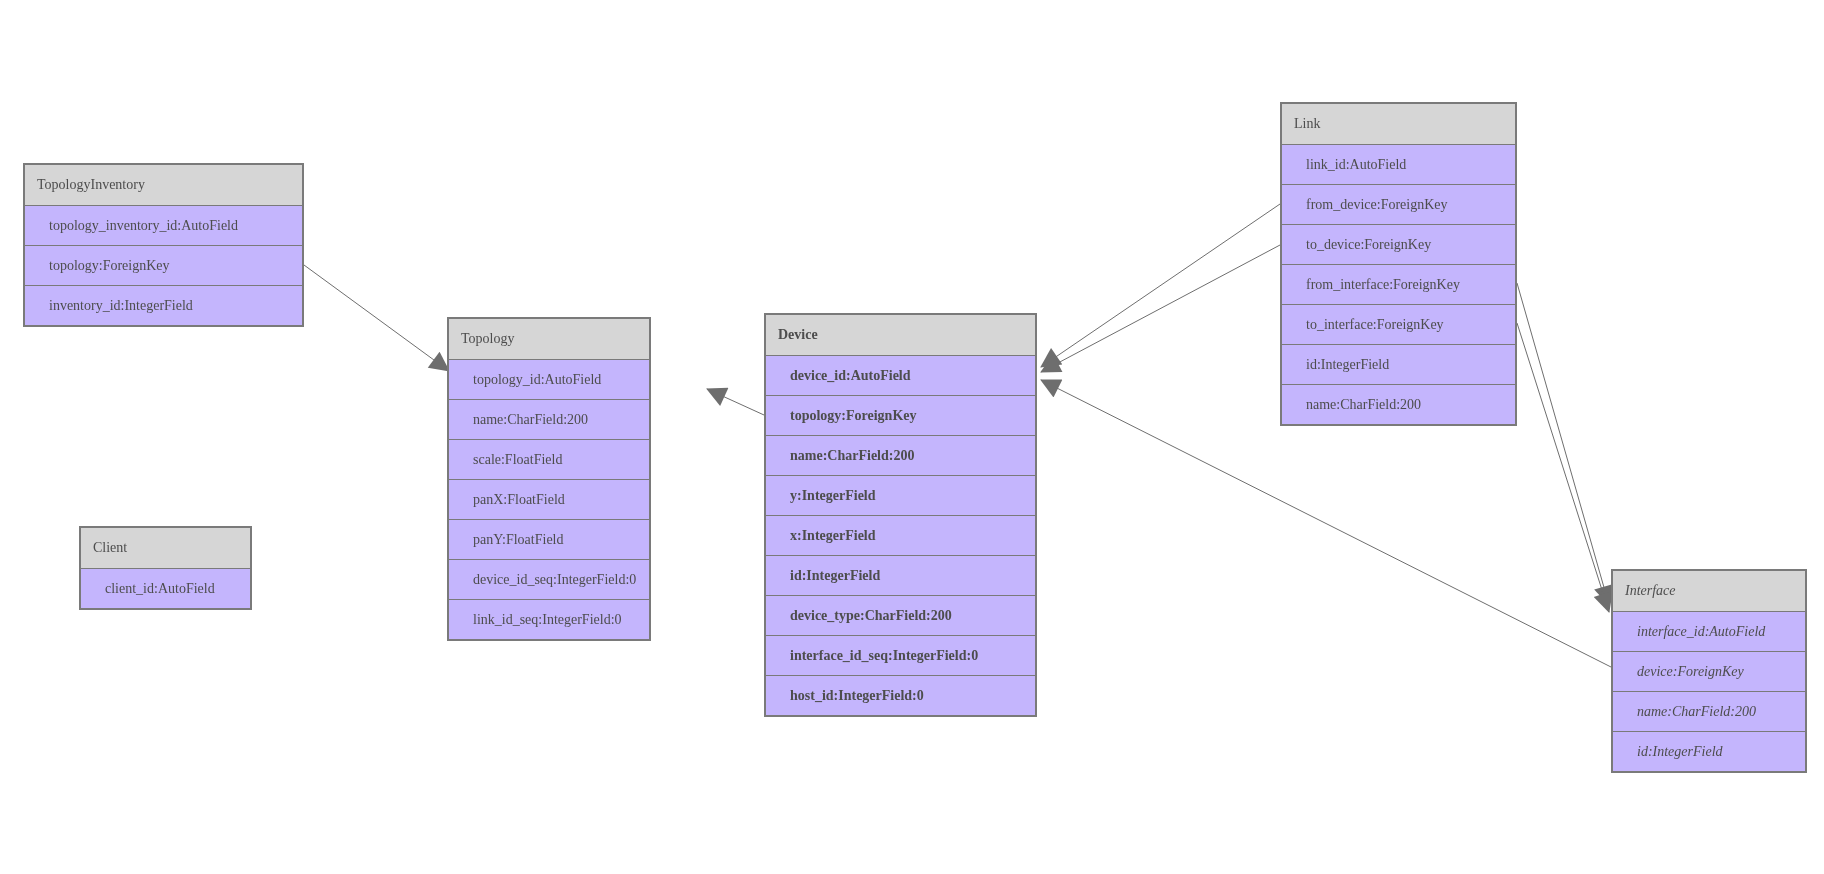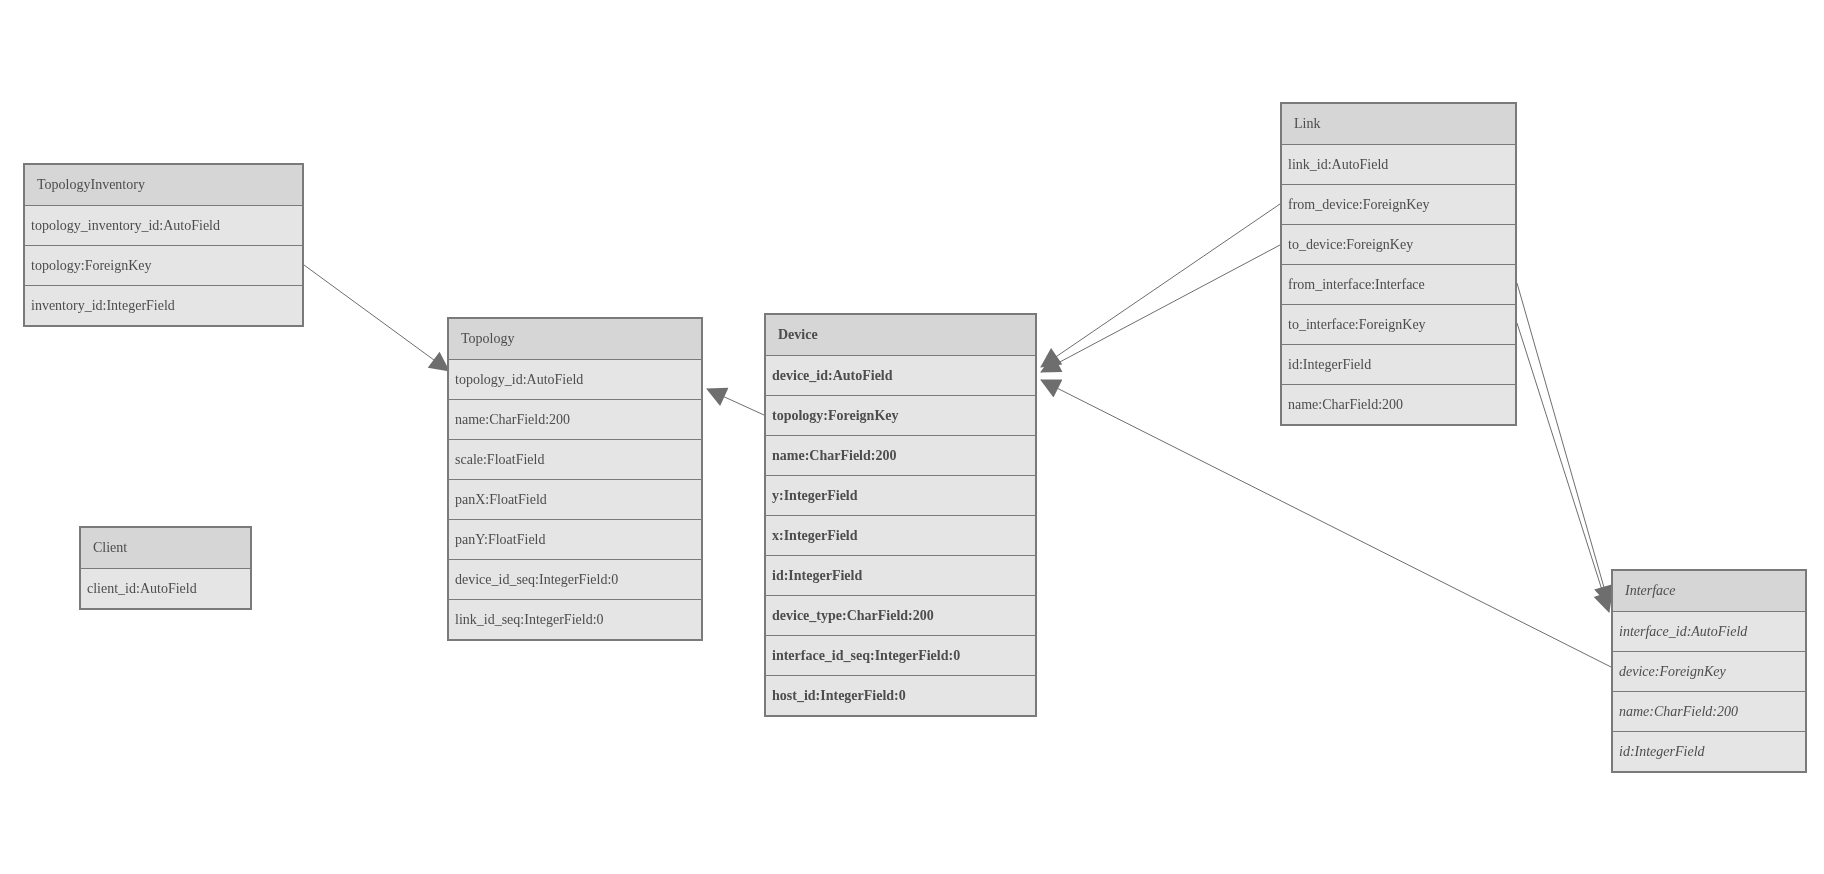--- a/index.html
+++ b/index.html
@@ -34,23 +34,23 @@
     height: 40px;
     line-height: 40px;
     padding: 0 12px;
     background: #d6d6d6;
     white-space: nowrap;
     overflow: hidden;
   }
   .entity-row {
     height: 39px;
     line-height: 39px;
-    padding: 0 6px;
+    padding: 0 24px;
     border-top: 1px solid #7a7a7a;
-    background: #e5e5e5;
+    background: #c4b5fd;
     white-space: nowrap;
     overflow: hidden;
   }
 </style>
 </head>
 <body>
 
 <div id="canvas">
   <svg id="lines" xmlns="http://www.w3.org/2000/svg">
     <defs>
@@ -66,21 +66,21 @@
       <line x1="1517" y1="283" x2="1609" y2="605" stroke="#6e6e6e" stroke-width="1" marker-end="url(#arrow)"></line>
       <line x1="1517" y1="323" x2="1609" y2="612" stroke="#6e6e6e" stroke-width="1" marker-end="url(#arrow)"></line>
     </svg>
 
 <div class="entity" style="left: 23px; top: 163px; width: 281px;">
       <div class="entity-header">TopologyInventory</div>
       <div class="entity-row">topology_inventory_id:AutoField</div>
       <div class="entity-row">topology:ForeignKey</div>
       <div class="entity-row">inventory_id:IntegerField</div>
     </div>
-    <div class="entity" style="left: 447px; top: 317px; width: 256px;">
+    <div class="entity" style="left: 447px; top: 317px; width: 204px;">
       <div class="entity-header">Topology</div>
       <div class="entity-row">topology_id:AutoField</div>
       <div class="entity-row">name:CharField:200</div>
       <div class="entity-row">scale:FloatField</div>
       <div class="entity-row">panX:FloatField</div>
       <div class="entity-row">panY:FloatField</div>
       <div class="entity-row">device_id_seq:IntegerField:0</div>
       <div class="entity-row">link_id_seq:IntegerField:0</div>
     </div>
     <div class="entity" style="left: 79px; top: 526px; width: 173px;">
@@ -97,21 +97,21 @@
       <div class="entity-row">id:IntegerField</div>
       <div class="entity-row">device_type:CharField:200</div>
       <div class="entity-row">interface_id_seq:IntegerField:0</div>
       <div class="entity-row">host_id:IntegerField:0</div>
     </div>
     <div class="entity" style="left: 1280px; top: 102px; width: 237px;">
       <div class="entity-header">Link</div>
       <div class="entity-row">link_id:AutoField</div>
       <div class="entity-row">from_device:ForeignKey</div>
       <div class="entity-row">to_device:ForeignKey</div>
-      <div class="entity-row">from_interface:Interface</div>
+      <div class="entity-row">from_interface:ForeignKey</div>
       <div class="entity-row">to_interface:ForeignKey</div>
       <div class="entity-row">id:IntegerField</div>
       <div class="entity-row">name:CharField:200</div>
     </div>
     <div class="entity" style="left: 1611px; top: 569px; width: 196px; font-style: italic;">
       <div class="entity-header">Interface</div>
       <div class="entity-row">interface_id:AutoField</div>
       <div class="entity-row">device:ForeignKey</div>
       <div class="entity-row">name:CharField:200</div>
       <div class="entity-row">id:IntegerField</div>

